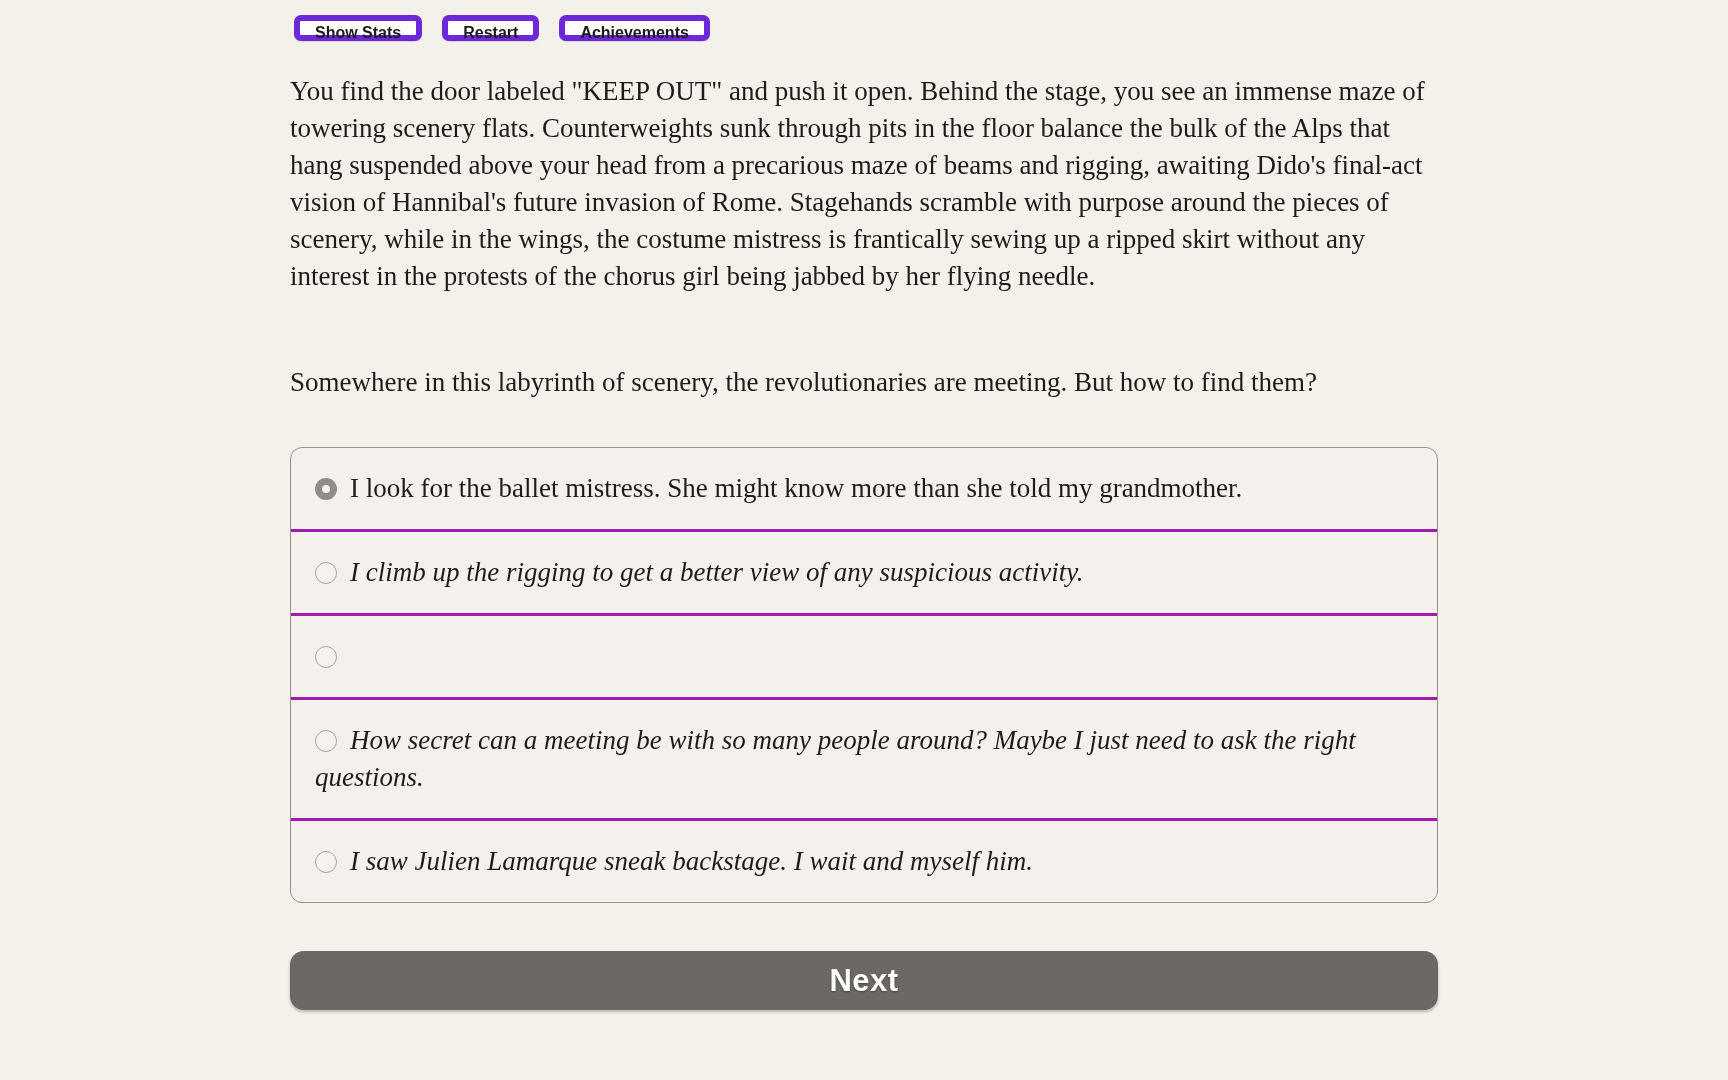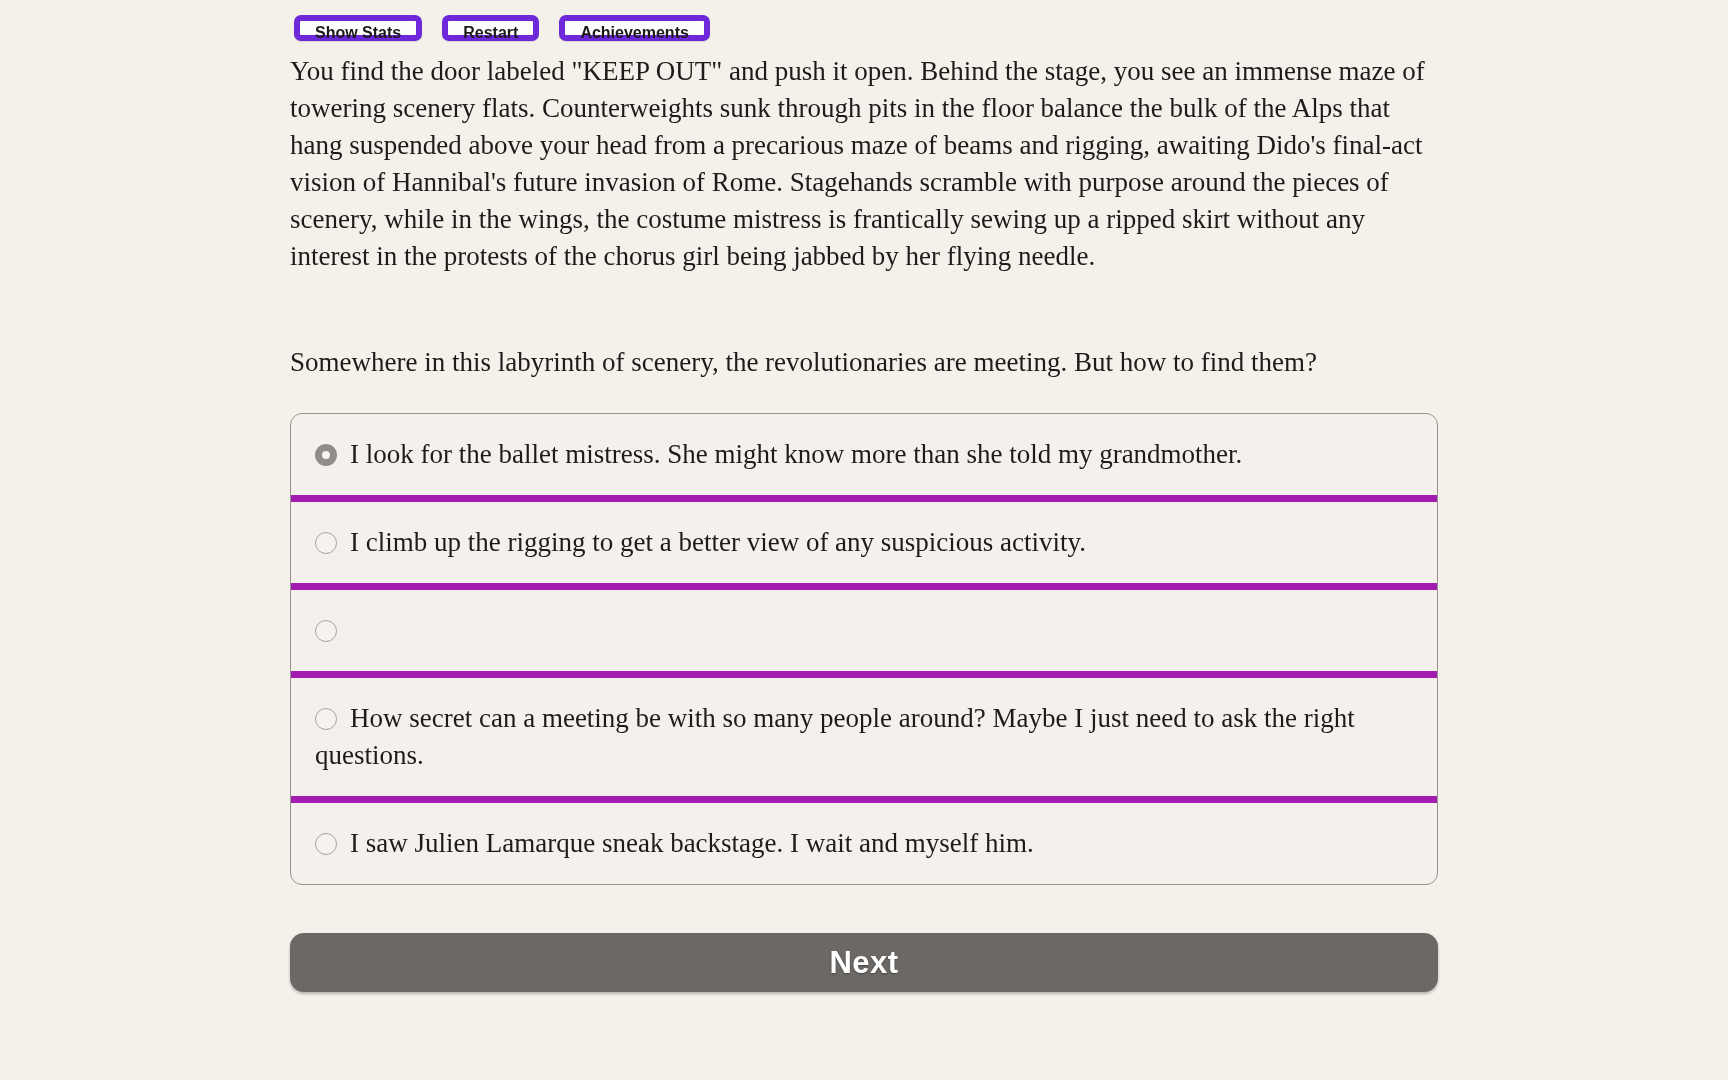--- a/index.html
+++ b/index.html
@@ -41,38 +41,39 @@
     box-shadow: 0 1px 1px rgba(0,0,0,0.12);
     cursor: pointer;
   }
 
   
   .story p {
     font-size: 27px;
     line-height: 37px;
     margin: 0;
   }
-  .story .p1 { margin-top: 12px; }
-  .story .p2 { margin-top: 69px; margin-bottom: 32px; }
+  .story .p1 { margin-top: 32px; }
+  .story .p2 { margin-top: 69px; margin-bottom: 46px; }
 
   
   .choices-box {
     border: 1.5px solid #97948f;
     border-radius: 12px;
     background: #f4f1ec;
     overflow: hidden;
   }
   .choice-row {
     padding: 22px 24px;
     font-size: 27px;
     line-height: 37px;
     cursor: pointer;
   }
   .choice-row + .choice-row {
-    border-top: 7px solid #a21caf;
+    border-top: 3px solid #a21caf;
+    font-style: italic;
   }
   .radio {
     display: inline-block;
     width: 22px;
     height: 22px;
     border-radius: 50%;
     border: 1.5px solid #a7a49f;
     background: #f6f3ee;
     vertical-align: -3px;
     margin-right: 13px;

